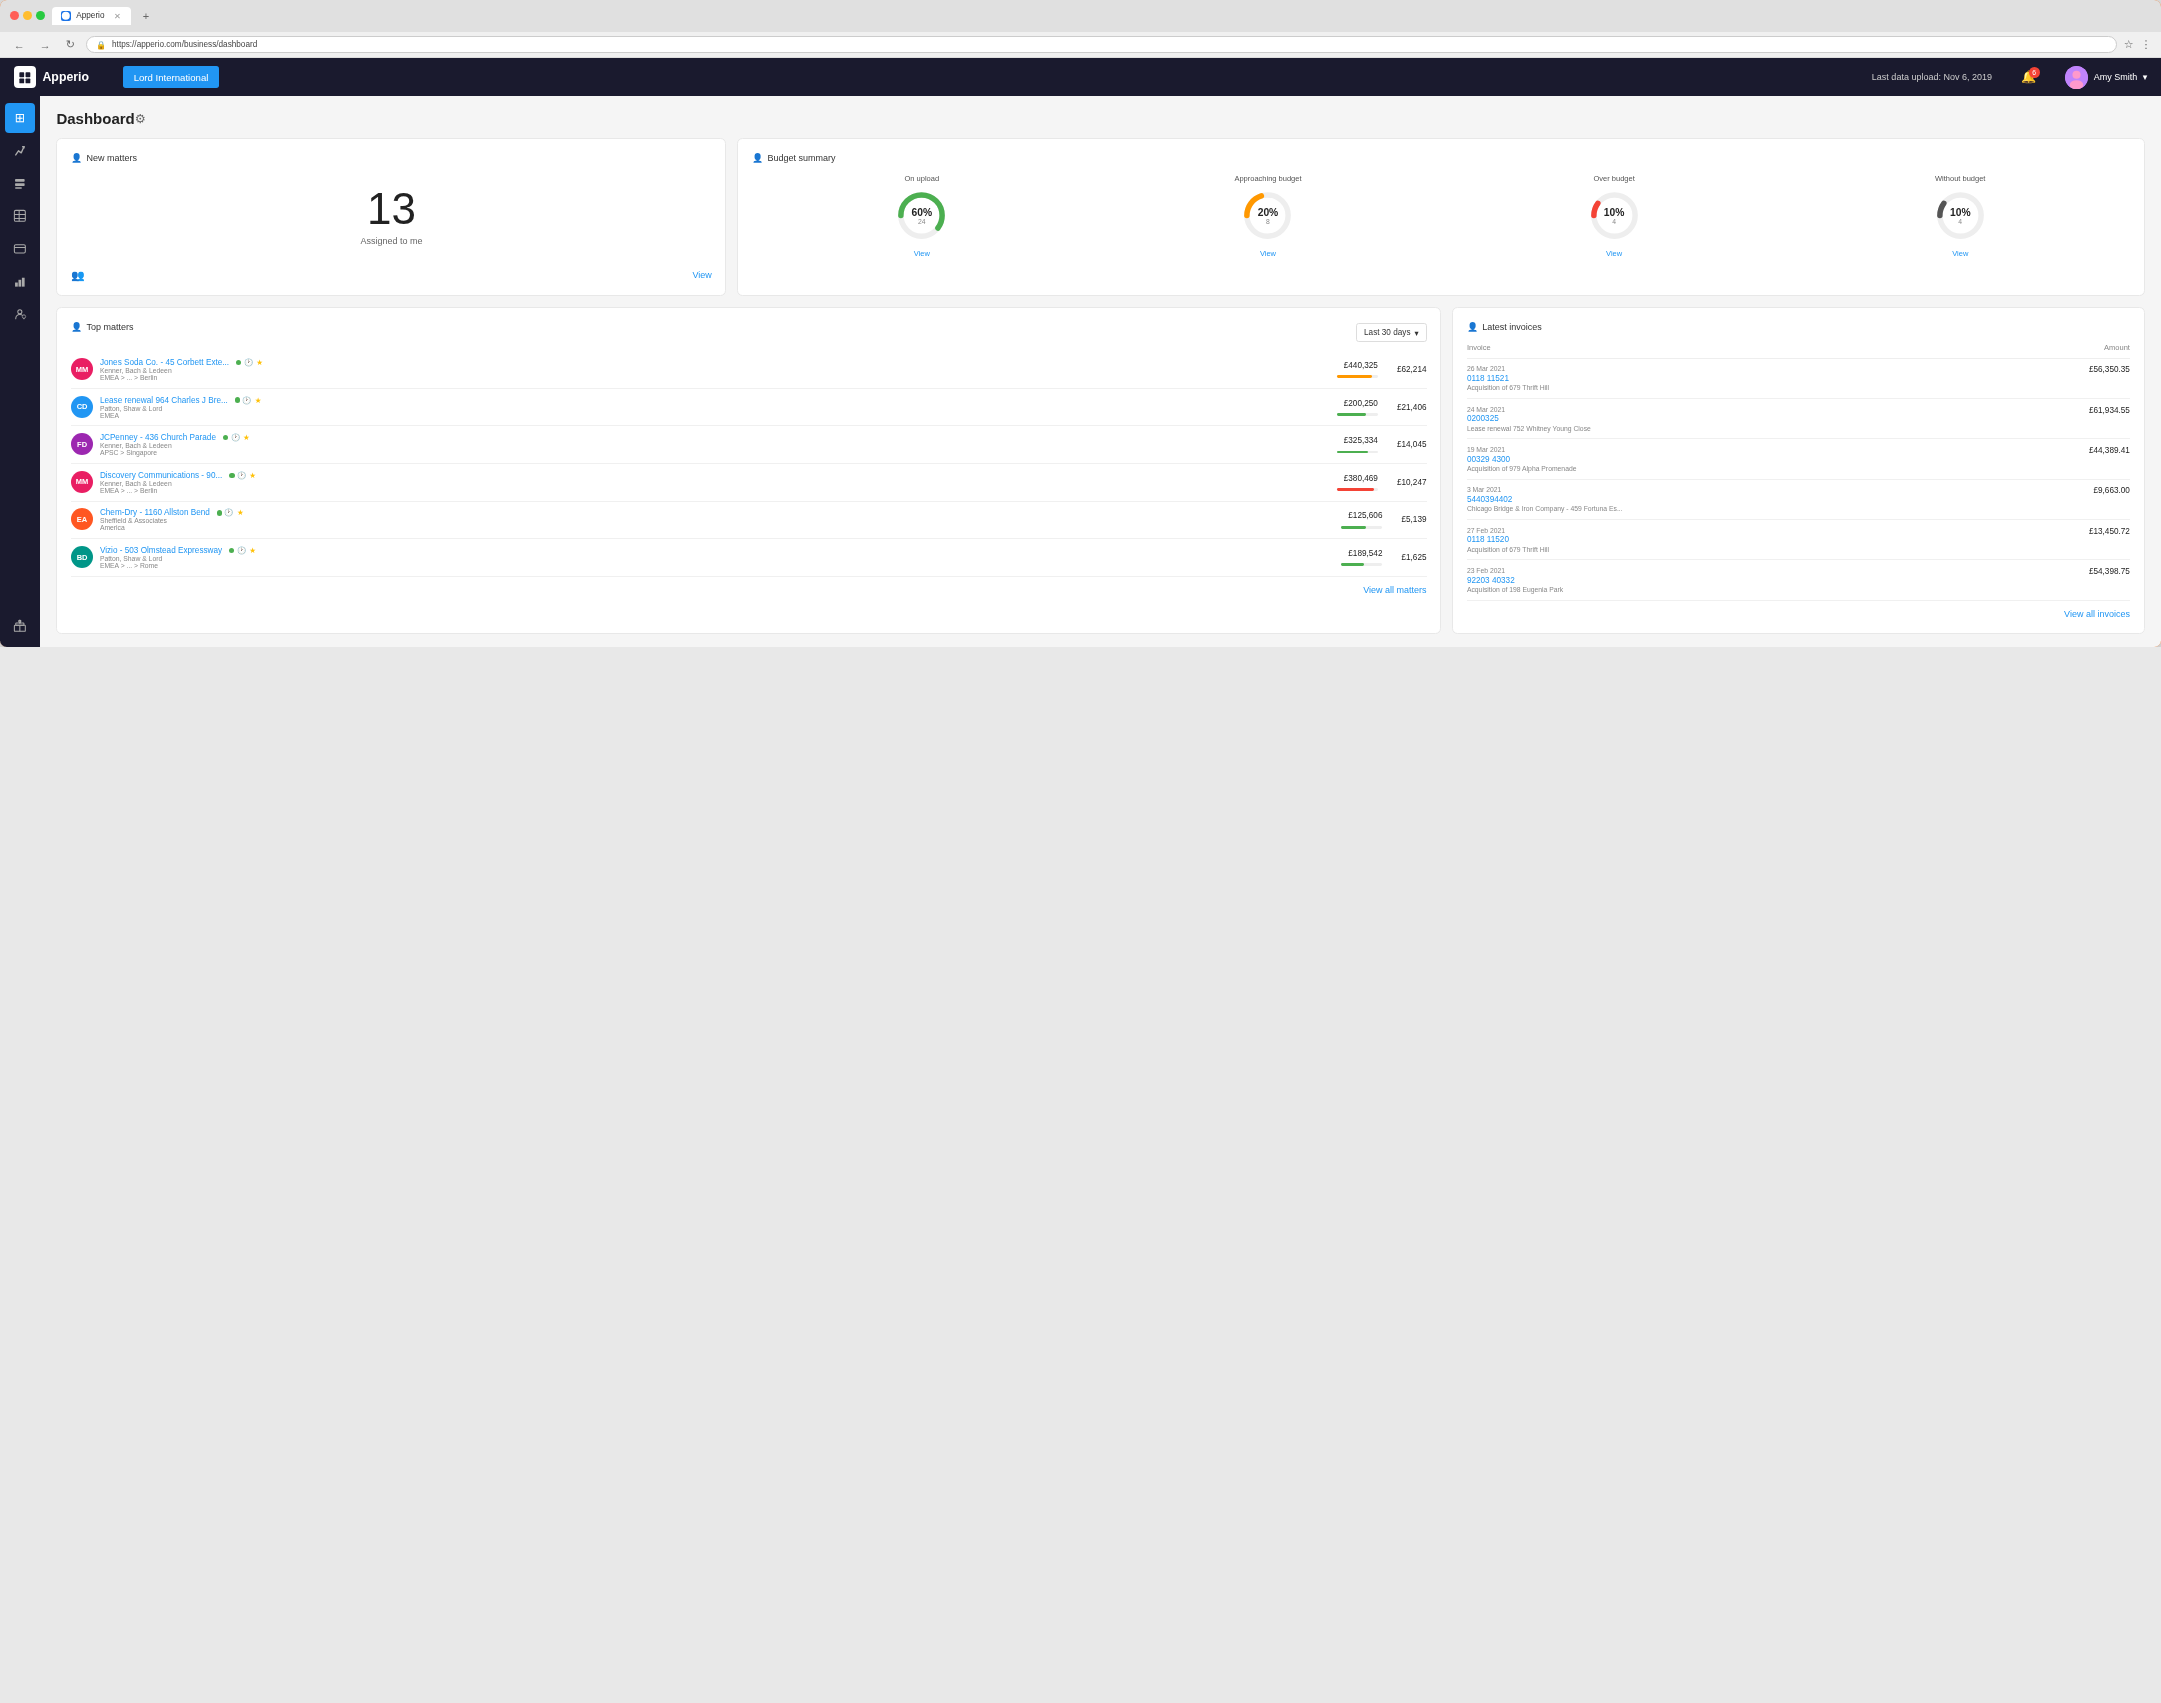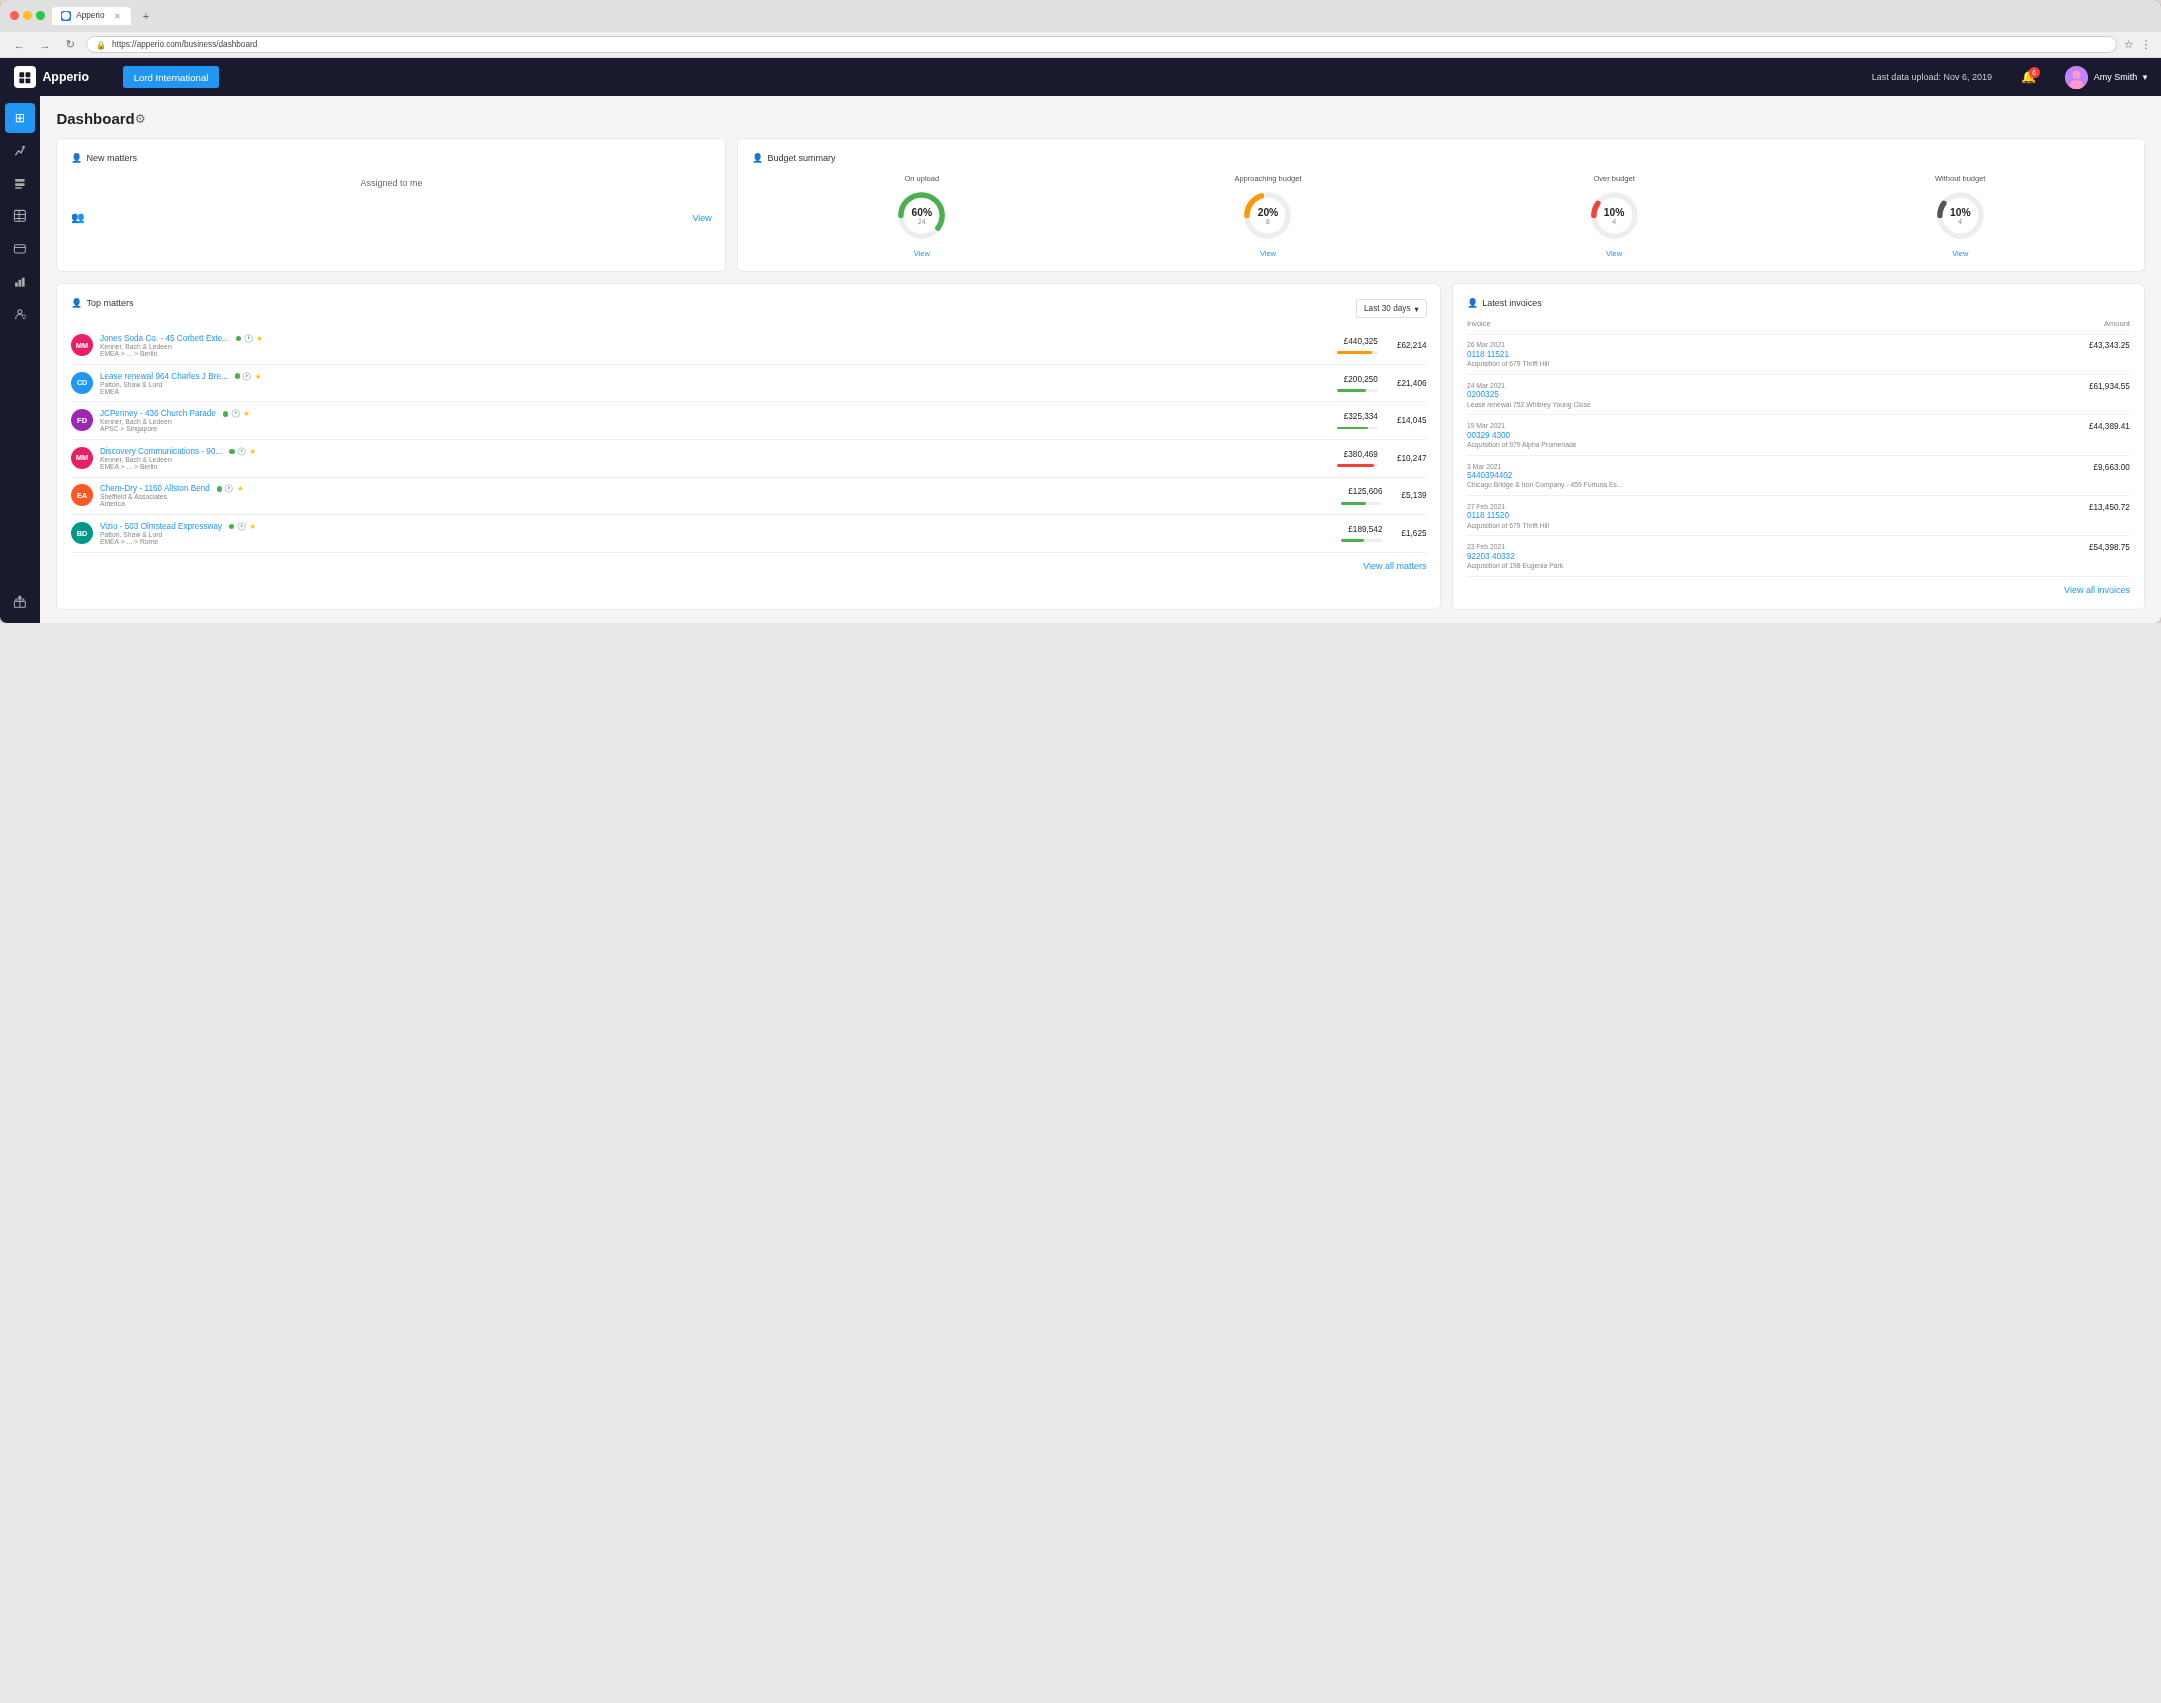--- a/index.html
+++ b/index.html
@@ -246,20 +246,21 @@
           <span class="settings-btn">⚙</span>
         </div>
 
         <div class="dashboard-grid-top">
 
           <div class="card new-matters-card">
             <div class="card-title">
               <span>👤</span>
               <span>New matters</span>
             </div>
+            <div class="matters-number">13</div>
             <div class="matters-label">Assigned to me</div>
             <div class="matters-footer">
               <span style="color:#888; font-size:11px;">👥</span>
               <a class="view-link">View</a>
             </div>
           </div>
 
           <div class="card">
             <div class="card-title">
               <span>👤</span>
@@ -508,21 +509,21 @@
               <span>Amount</span>
             </div>
             <div id="invoice-list">
     <div class="invoice-row">
       <div class="invoice-row-inner">
         <div>
           <div class="invoice-date">26 Mar 2021</div>
           <div class="invoice-num">0118 11521</div>
           <div class="invoice-desc">Acquisition of 679 Thrift Hill</div>
         </div>
-        <div class="invoice-amount">£43,343.25</div>
+        <div class="invoice-amount">£56,350.35</div>
       </div>
     </div>
 
     <div class="invoice-row">
       <div class="invoice-row-inner">
         <div>
           <div class="invoice-date">24 Mar 2021</div>
           <div class="invoice-num">0200325</div>
           <div class="invoice-desc">Lease renewal 752 Whitney Young Close</div>
         </div>

